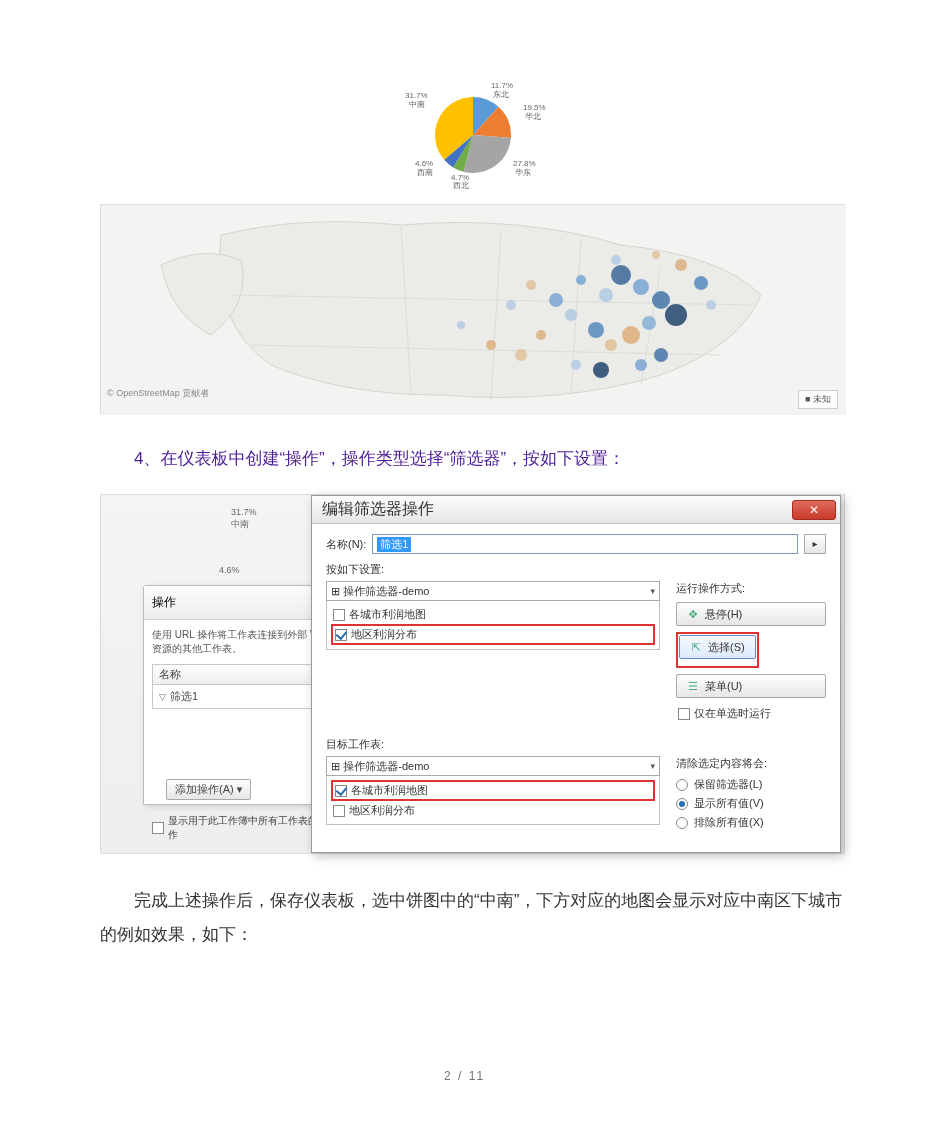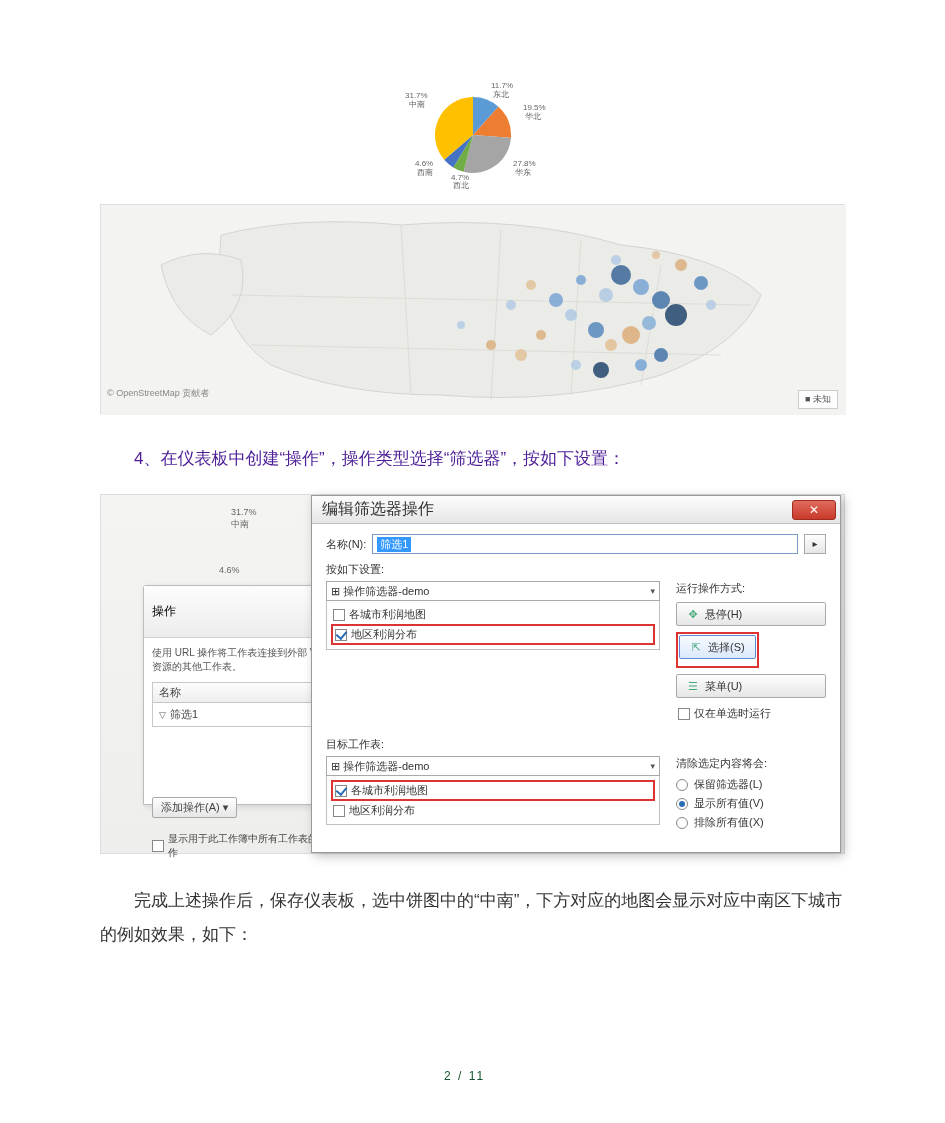--- a/index.html
+++ b/index.html
@@ -84,21 +84,21 @@
     height: 220px;
     background: #fff;
     border: 1px solid #bdbdbd;
     border-radius: 3px 3px 0 0;
     box-shadow: 2px 2px 6px rgba(0,0,0,0.12);
     font-size: 11px;
   }
   .actions-title {
     background: linear-gradient(#fdfdfd, #ececec);
     border-bottom: 1px solid #d0d0d0;
-    padding: 17px 8px;
+    padding: 8px 8px;
     font-size: 12px;
   }
   .actions-body { padding: 8px; color: #444; }
   .actions-hint { font-size: 10px; color: #555; line-height: 1.4; }
   .name-head {
     border: 1px solid #c8c8c8;
     background: linear-gradient(#fdfdfd,#eee);
     padding: 2px 6px;
     margin-top: 8px;
     font-size: 11px;
@@ -113,20 +113,21 @@
   }
   .tri { font-size: 9px; color: #666; margin-right: 4px; }
   .add-btn {
     margin-top: 70px;
     display: inline-block;
     border: 1px solid #a9a9a9;
     background: linear-gradient(#fefefe,#e6e6e6);
     padding: 2px 8px;
     font-size: 11px;
     border-radius: 2px;
+    margin-left: 14px;
   }
   .ap-cbrow { margin-top: 14px; font-size: 10px; display:flex; align-items:center; gap:4px; }
   .cb { width: 12px; height: 12px; border: 1px solid #888; background:#fff; display:inline-block; flex-shrink:0; position:relative; }
   .cb.checked::after {
     content:""; position:absolute; left:2px; top:-1px; width:5px; height:8px; border:solid #2a6db5; border-width:0 2px 2px 0; transform:rotate(40deg);
   }
 
   .edit-dialog {
     position: absolute;
     left: 210px;
@@ -229,21 +230,21 @@
   .rad { width:12px; height:12px; border:1px solid #888; border-radius:50%; position:relative; flex-shrink:0; }
   .rad.sel::after { content:""; position:absolute; left:2px; top:2px; width:6px; height:6px; background:#2a6db5; border-radius:50%; }
 
   
   .footer {
     position: absolute;
     left: 0; right: 16px;
     bottom: 40px;
     text-align: center;
     font-size: 12px;
-    color: #14532d;
+    color: #737373;
     letter-spacing: 2px;
   }
 </style>
 </head>
 <body>
 
 <div class="page">
 
   <div class="pie-wrap">
     <svg class="pie-svg" width="260" height="110" viewBox="0 0 260 110">

